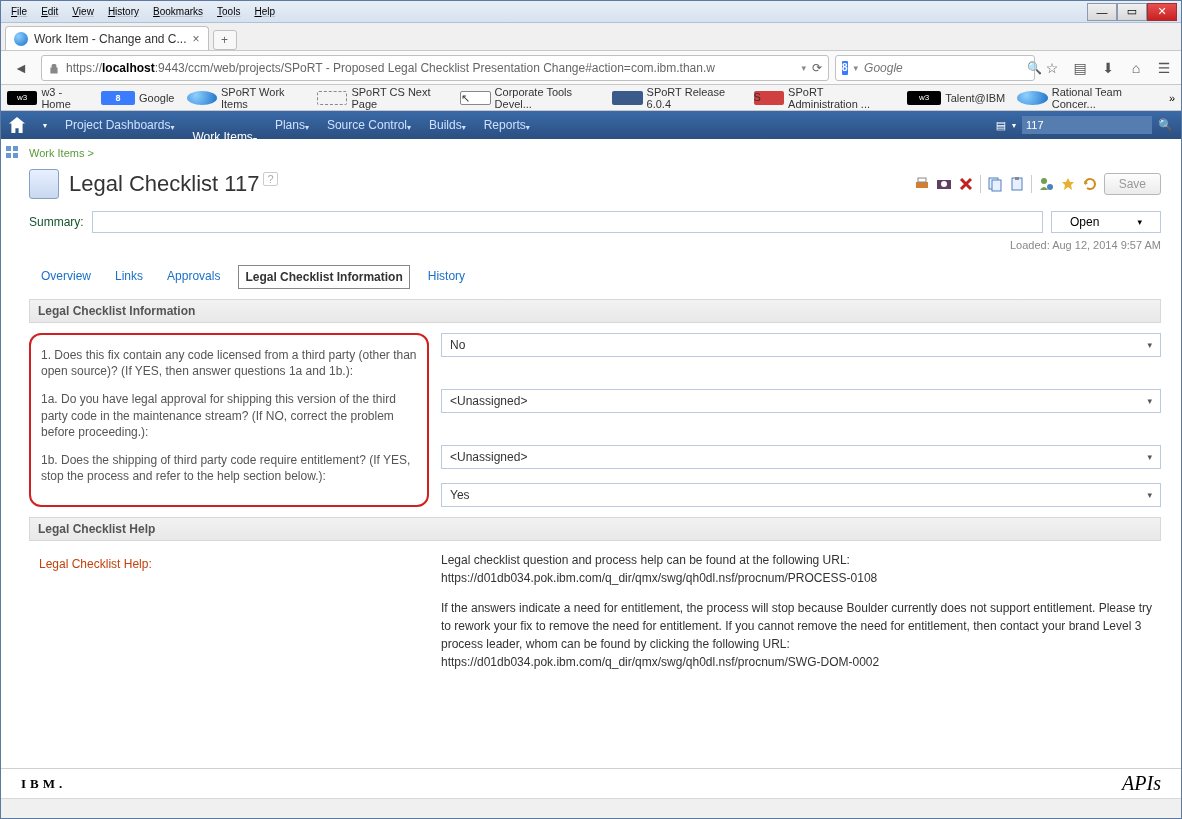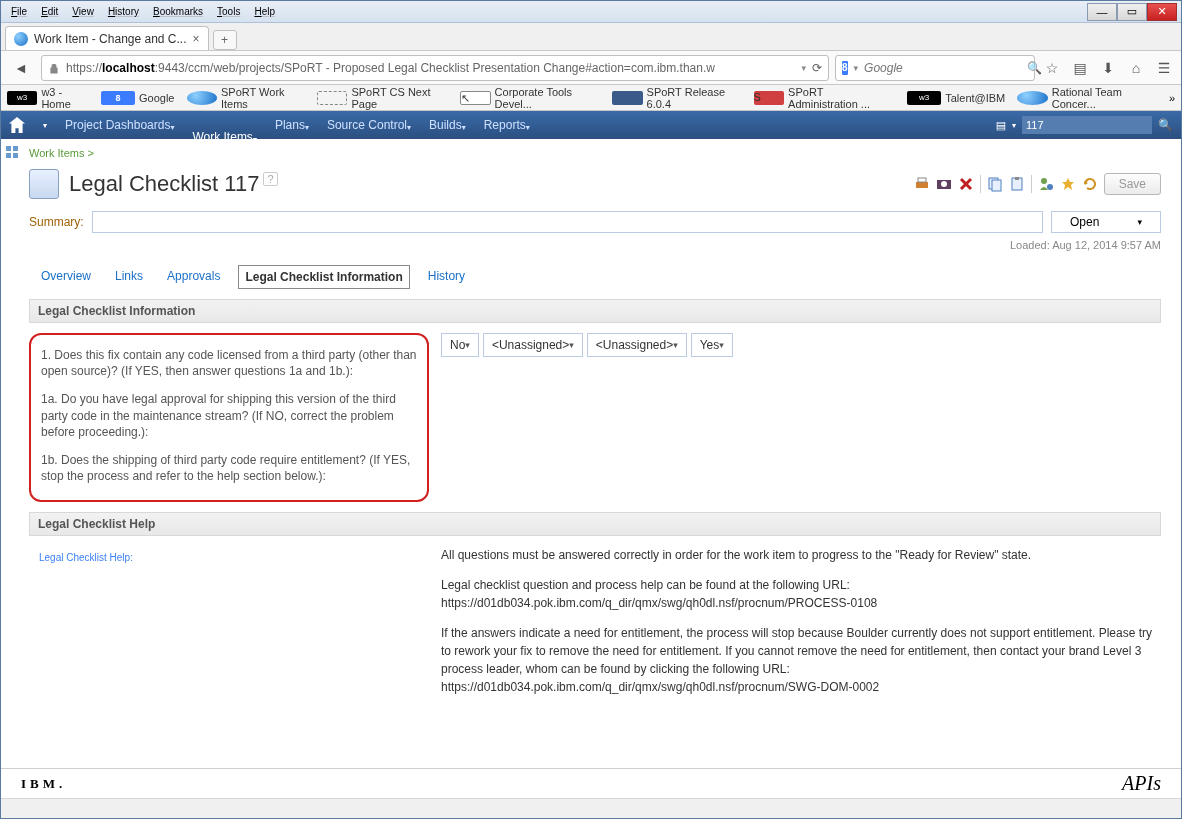--- a/index.html
+++ b/index.html
@@ -62,41 +62,41 @@
 
 .titlerow { display: flex; align-items: center; gap: 10px; padding: 4px 0 10px 0; }
 .wicon { width: 30px; height: 30px; border: 1px solid #88a0c0; background: linear-gradient(#e8f0ff,#c8d8f0); border-radius: 3px; }
 .h1 { font-size: 22px; color: #333; flex: 1; }
 .h1 .help { font-size: 11px; color: #aaa; border: 1px solid #ccc; padding: 0 3px; border-radius: 2px; margin-left: 4px; vertical-align: super; }
 .toolbar { display: flex; align-items: center; gap: 6px; }
 .toolbar .sep { width: 1px; height: 18px; background: #ccc; }
 .savebtn { height: 22px; padding: 0 14px; border: 1px solid #b8b8b8; background: linear-gradient(#fdfdfd,#ebebeb); border-radius: 3px; color: #999; font-size: 12px; }
 
 .summaryrow { display: flex; align-items: center; gap: 8px; padding: 2px 0 4px 0; }
-.summaryrow label { font-size: 12px; color: #a16207; }
+.summaryrow label { font-size: 12px; color: #14532d; }
 .summaryrow input { flex: 1; height: 22px; border: 1px solid #bacae0; padding: 0 4px; }
 .stateselect { width: 110px; height: 22px; border: 1px solid #bacae0; display: flex; align-items: center; padding: 0 18px; justify-content: space-between; font-size: 12px; }
 .loaded { text-align: right; font-size: 11px; color: #888; padding: 2px 0 10px 0; }
 
 .tabsrow { display: flex; gap: 12px; border-bottom: none; padding: 4px 0 10px 6px; font-size: 12px; }
 .tabsrow .tab { color: #1a70c8; padding: 4px 6px; }
 .tabsrow .tab.active { color: #333; font-weight: bold; border: 1px solid #888; }
 
 .section-hdr { background: linear-gradient(#f2f2f2,#e8e8e8); border: 1px solid #d8d8d8; padding: 4px 8px; font-size: 12px; font-weight: bold; color: #555; }
 
 .formgrid { display: flex; gap: 12px; padding: 10px 0; }
 .leftcol { width: 400px; border: 2px solid #d02020; border-radius: 12px; padding: 8px 10px; }
 .qstn { font-size: 12px; color: #555; line-height: 1.35; padding: 4px 0 8px 0; }
-.rightcol { flex: 1; display: flex; flex-direction: row; gap: 2px; }
+.rightcol { flex: 1; display: flex; flex-direction: column; gap: 2px; }
 .dd { height: 24px; border: 1px solid #bacae0; display: flex; align-items: center; padding: 0 8px; justify-content: space-between; font-size: 12px; color: #333; background: #fff; }
 .dd .car { font-size: 9px; color: #555; }
 .dd-spacer { height: 28px; }
 
 .helpgrid { display: flex; gap: 12px; padding: 10px 0; }
-.helpgrid .lcol { width: 400px; font-size: 10px; color: #3b82f6; padding: 6px 10px; }
+.helpgrid .lcol { width: 400px; font-size: 12px; color: #c2410c; padding: 6px 10px; }
 .helpgrid .rcol { flex: 1; font-size: 12px; color: #333; line-height: 1.5; }
 .helpgrid .rcol p { margin-bottom: 12px; }
 
 .footer { height: 30px; border-top: 1px solid #d0d0d0; display: flex; align-items: center; justify-content: space-between; padding: 0 20px; background: #fff; }
 .ibm { font-family: serif; font-weight: bold; letter-spacing: 4px; font-size: 13px; }
 .jazz { font-family: cursive; font-style: italic; font-size: 20px; }
 .statusbar { height: 20px; background: #f0f0f0; border-top: 1px solid #d8d8d8; }
 
 svg.ic { width: 16px; height: 16px; }
 </style>
@@ -326,21 +326,20 @@
               <span class="car">▾</span>
             </div>
         </div>
       </div>
 
       <div class="section-hdr">Legal Checklist Help</div>
 
       <div class="helpgrid">
         <div class="lcol">Legal Checklist Help:</div>
         <div class="rcol">
-          <p>All questions must be answered correctly in order for the work item to progress to the "Ready for Review" state.</p>
           <p>Legal checklist question and process help can be found at the following URL: https://d01db034.pok.ibm.com/q_dir/qmx/swg/qh0dl.nsf/procnum/PROCESS-0108</p>
           <p>If the answers indicate a need for entitlement, the process will stop because Boulder currently does not support entitlement.  Please try to rework your fix to remove the need for entitlement.  If you cannot remove the need for entitlement, then contact your brand Level 3 process leader, whom can be found by clicking the following URL: https://d01db034.pok.ibm.com/q_dir/qmx/swg/qh0dl.nsf/procnum/SWG-DOM-0002</p>
         </div>
       </div>
 
     </div>
   </div>
 
   <div class="footer">
     <span class="ibm">IBM.</span>

